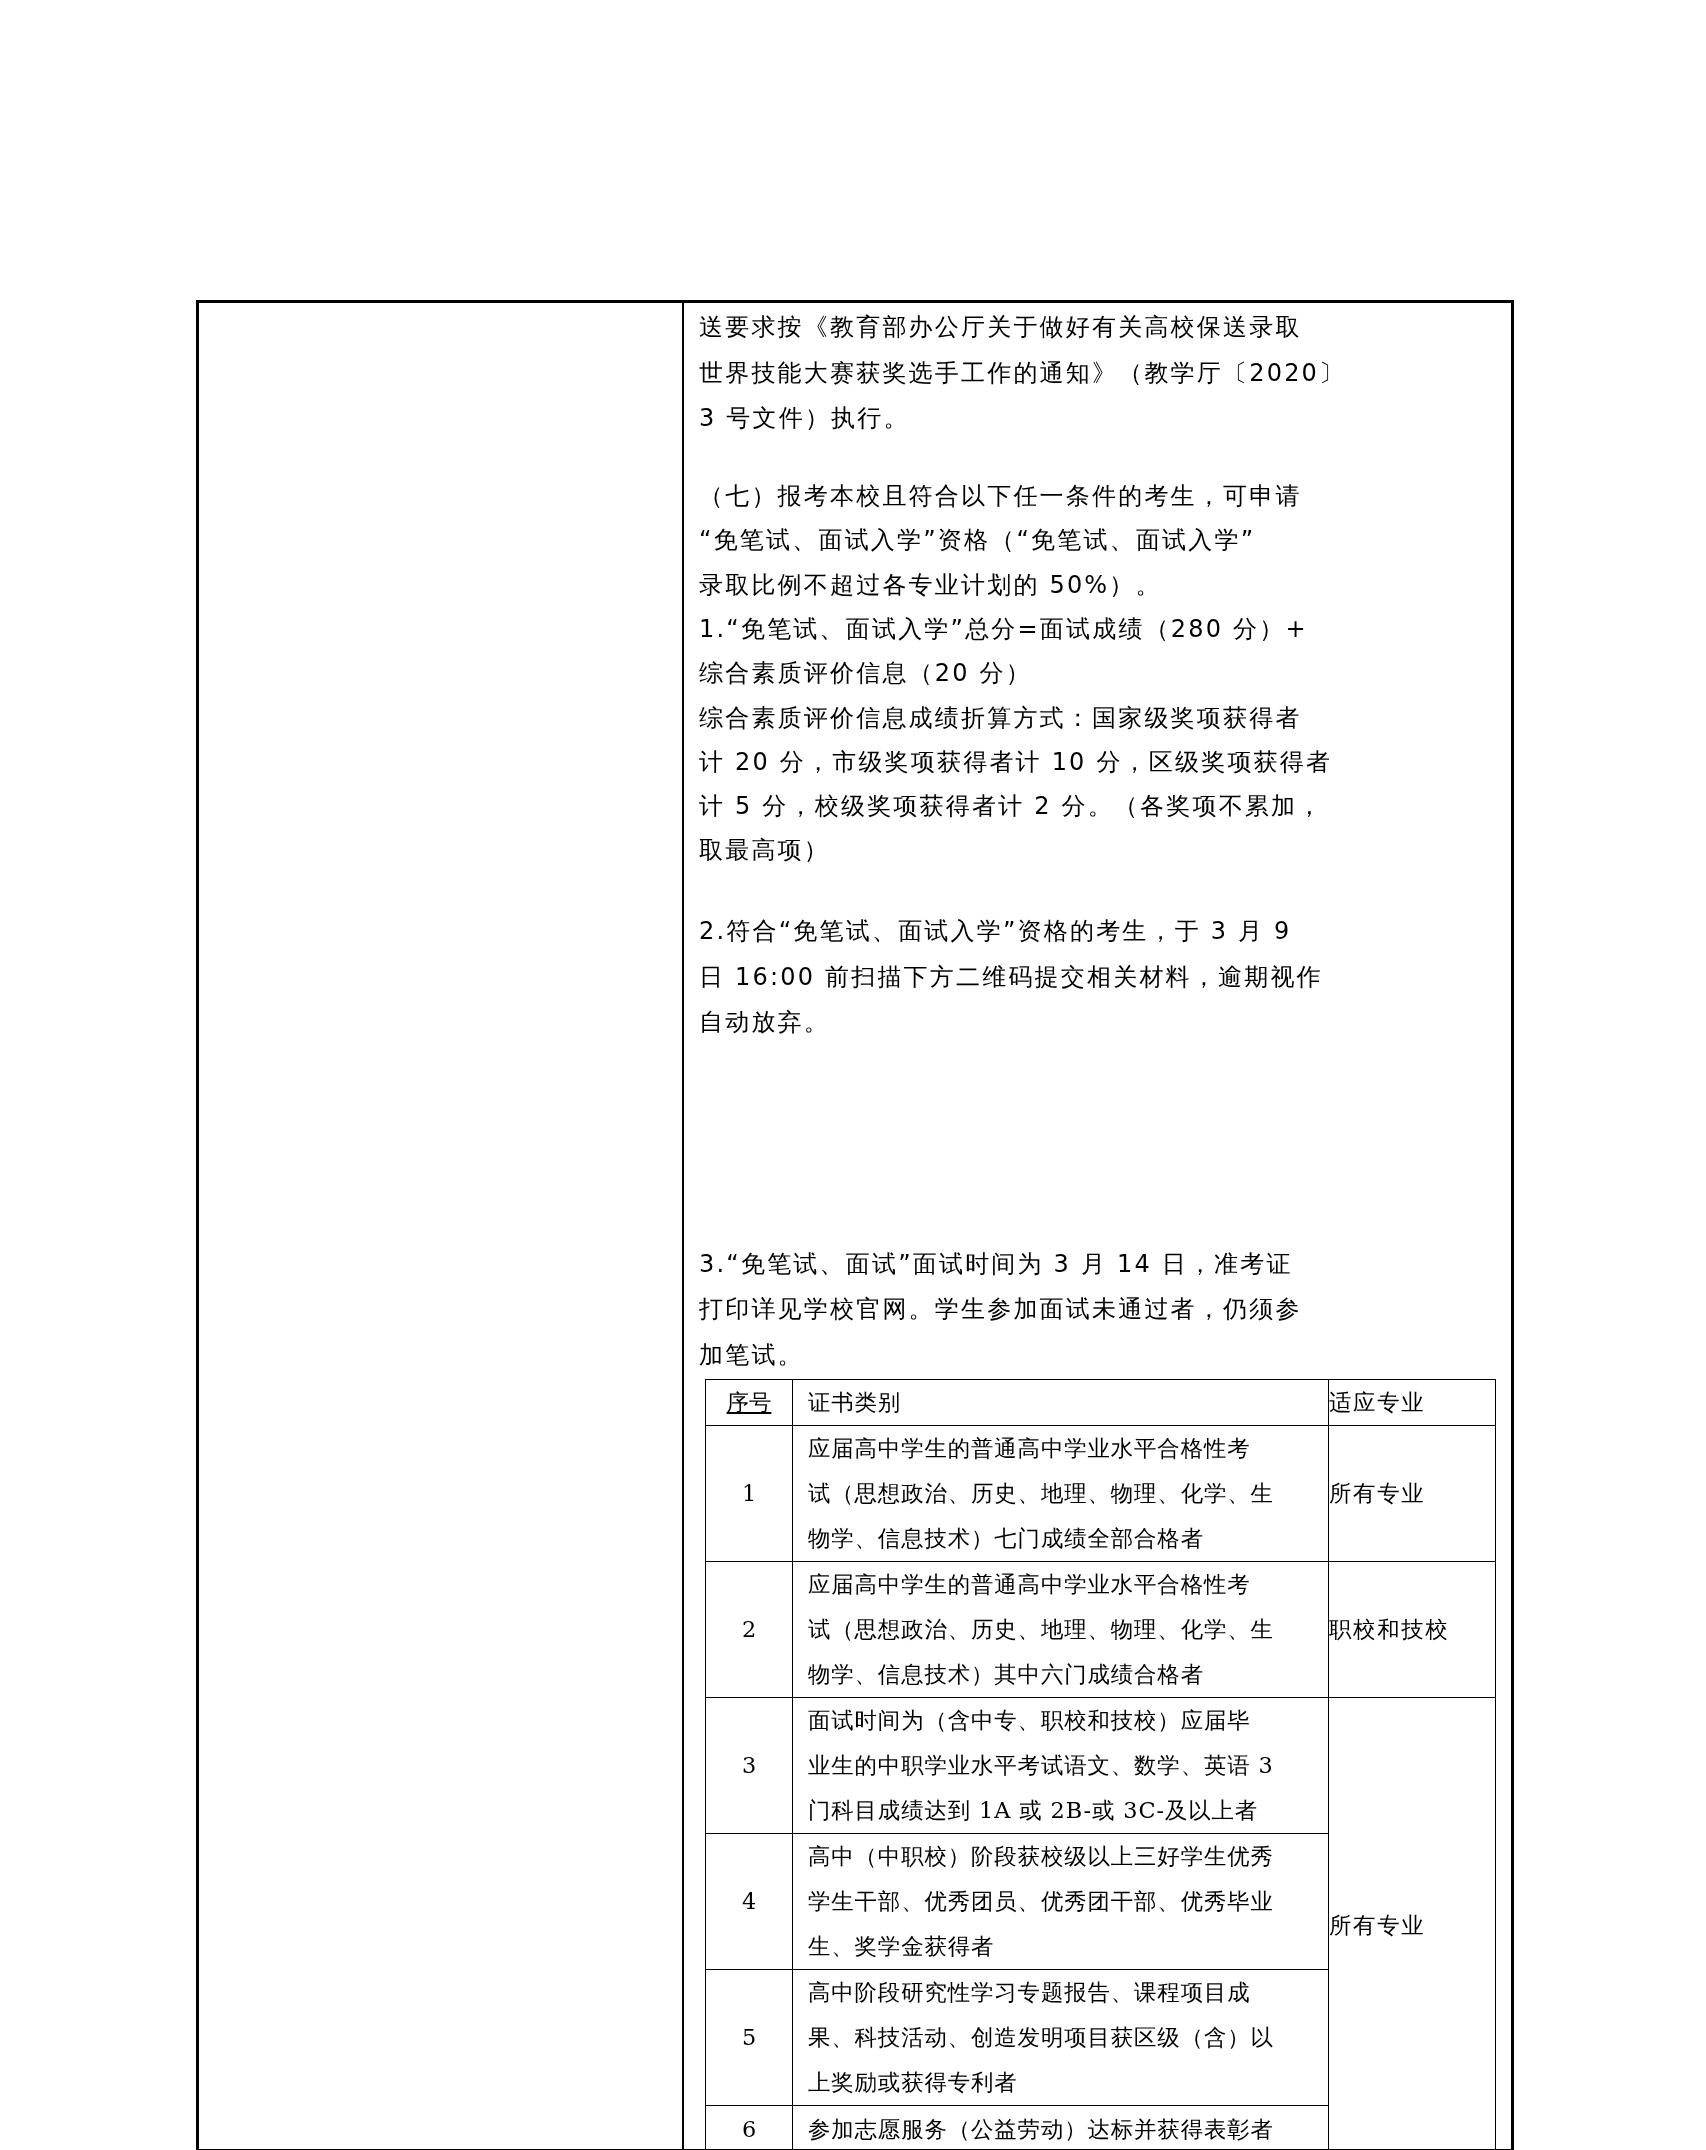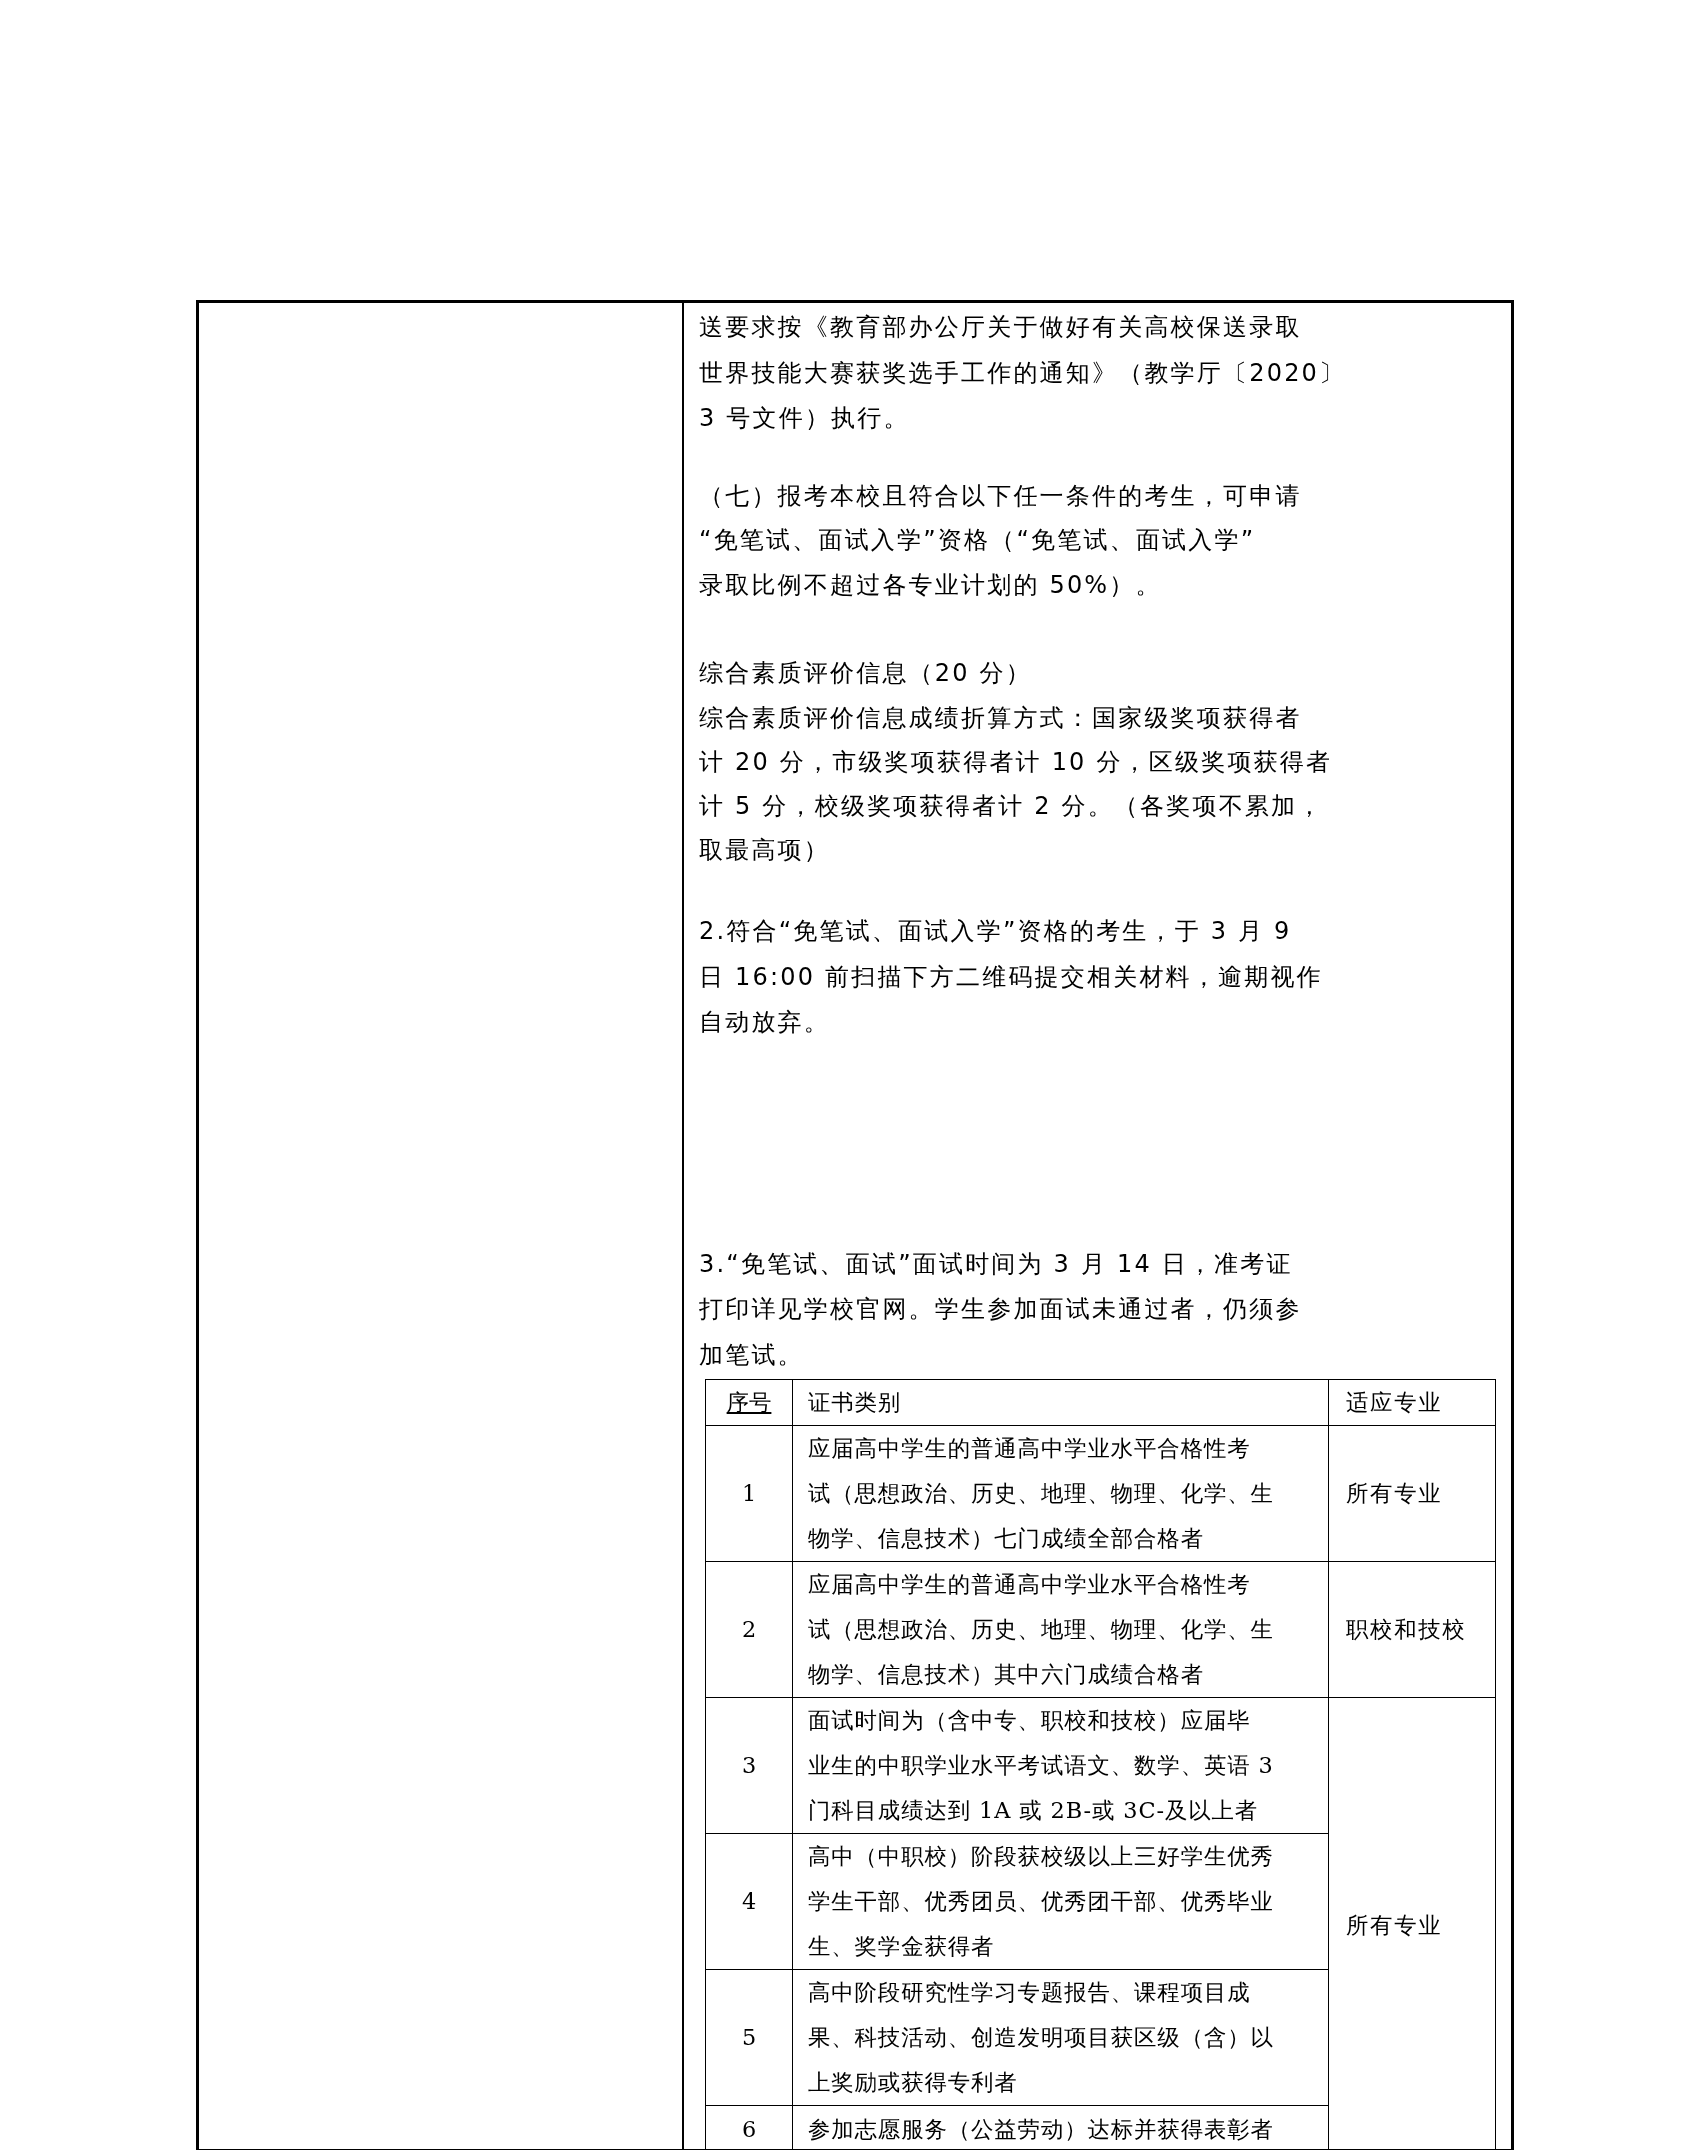--- a/index.html
+++ b/index.html
@@ -13,35 +13,36 @@
   .line { position: absolute; left: 13px; white-space: nowrap; font-size: 24px; line-height: 43px;
           letter-spacing: 2.2px; font-family: "DejaVu Sans", "Liberation Sans", sans-serif; }
   .inner { position: absolute; left: 705px; top: 1379px; width: 790px; height: 773px;
            border-collapse: collapse; table-layout: fixed; }
   .inner td, .inner th { border: 1.7px solid #000; font-weight: normal;
            font-family: "DejaVu Serif", "Liberation Serif", serif; font-size: 22.4px; line-height: 45px;
            padding: 0; vertical-align: middle; }
   .inner th { text-align: left; }
   .inner .c-no { text-align: center; }
   .inner .c-desc { padding-left: 15px; padding-right: 8.6px; letter-spacing: 0.9px; }
-  .inner .c-maj { padding-left: 17px; letter-spacing: 1.7px; }
+  .inner .c-maj { letter-spacing: 1.7px; }
   .inner th.c-no { text-align: center; text-decoration: underline; }
 </style>
 </head>
 <body>
 
 <div class="outer">
   <div class="left-cell"></div>
   <div class="right-cell">
     <div class="line" style="top:3.4px">送要求按《教育部办公厅关于做好有关高校保送录取</div>
     <div class="line" style="top:49px">世界技能大赛获奖选手工作的通知》（教学厅〔2020〕</div>
     <div class="line" style="top:94px">3 号文件）执行。</div>
     <div class="line" style="top:172px">（七）报考本校且符合以下任一条件的考生，可申请</div>
     <div class="line" style="top:216px">“免笔试、面试入学”资格（“免笔试、面试入学”</div>
     <div class="line" style="top:261px">录取比例不超过各专业计划的 50%）。</div>
+    <div class="line" style="top:305px">1.“免笔试、面试入学”总分=面试成绩（280 分）+</div>
     <div class="line" style="top:349px">综合素质评价信息（20 分）</div>
     <div class="line" style="top:394px">综合素质评价信息成绩折算方式：国家级奖项获得者</div>
     <div class="line" style="top:438px">计 20 分，市级奖项获得者计 10 分，区级奖项获得者</div>
     <div class="line" style="top:482px">计 5 分，校级奖项获得者计 2 分。（各奖项不累加，</div>
     <div class="line" style="top:526px">取最高项）</div>
     <div class="line" style="top:607px">2.符合“免笔试、面试入学”资格的考生，于 3 月 9</div>
     <div class="line" style="top:653px">日 16:00 前扫描下方二维码提交相关材料，逾期视作</div>
     <div class="line" style="top:698px">自动放弃。</div>
     <div class="line" style="top:940px">3.“免笔试、面试”面试时间为 3 月 14 日，准考证</div>
     <div class="line" style="top:985px">打印详见学校官网。学生参加面试未通过者，仍须参</div>

